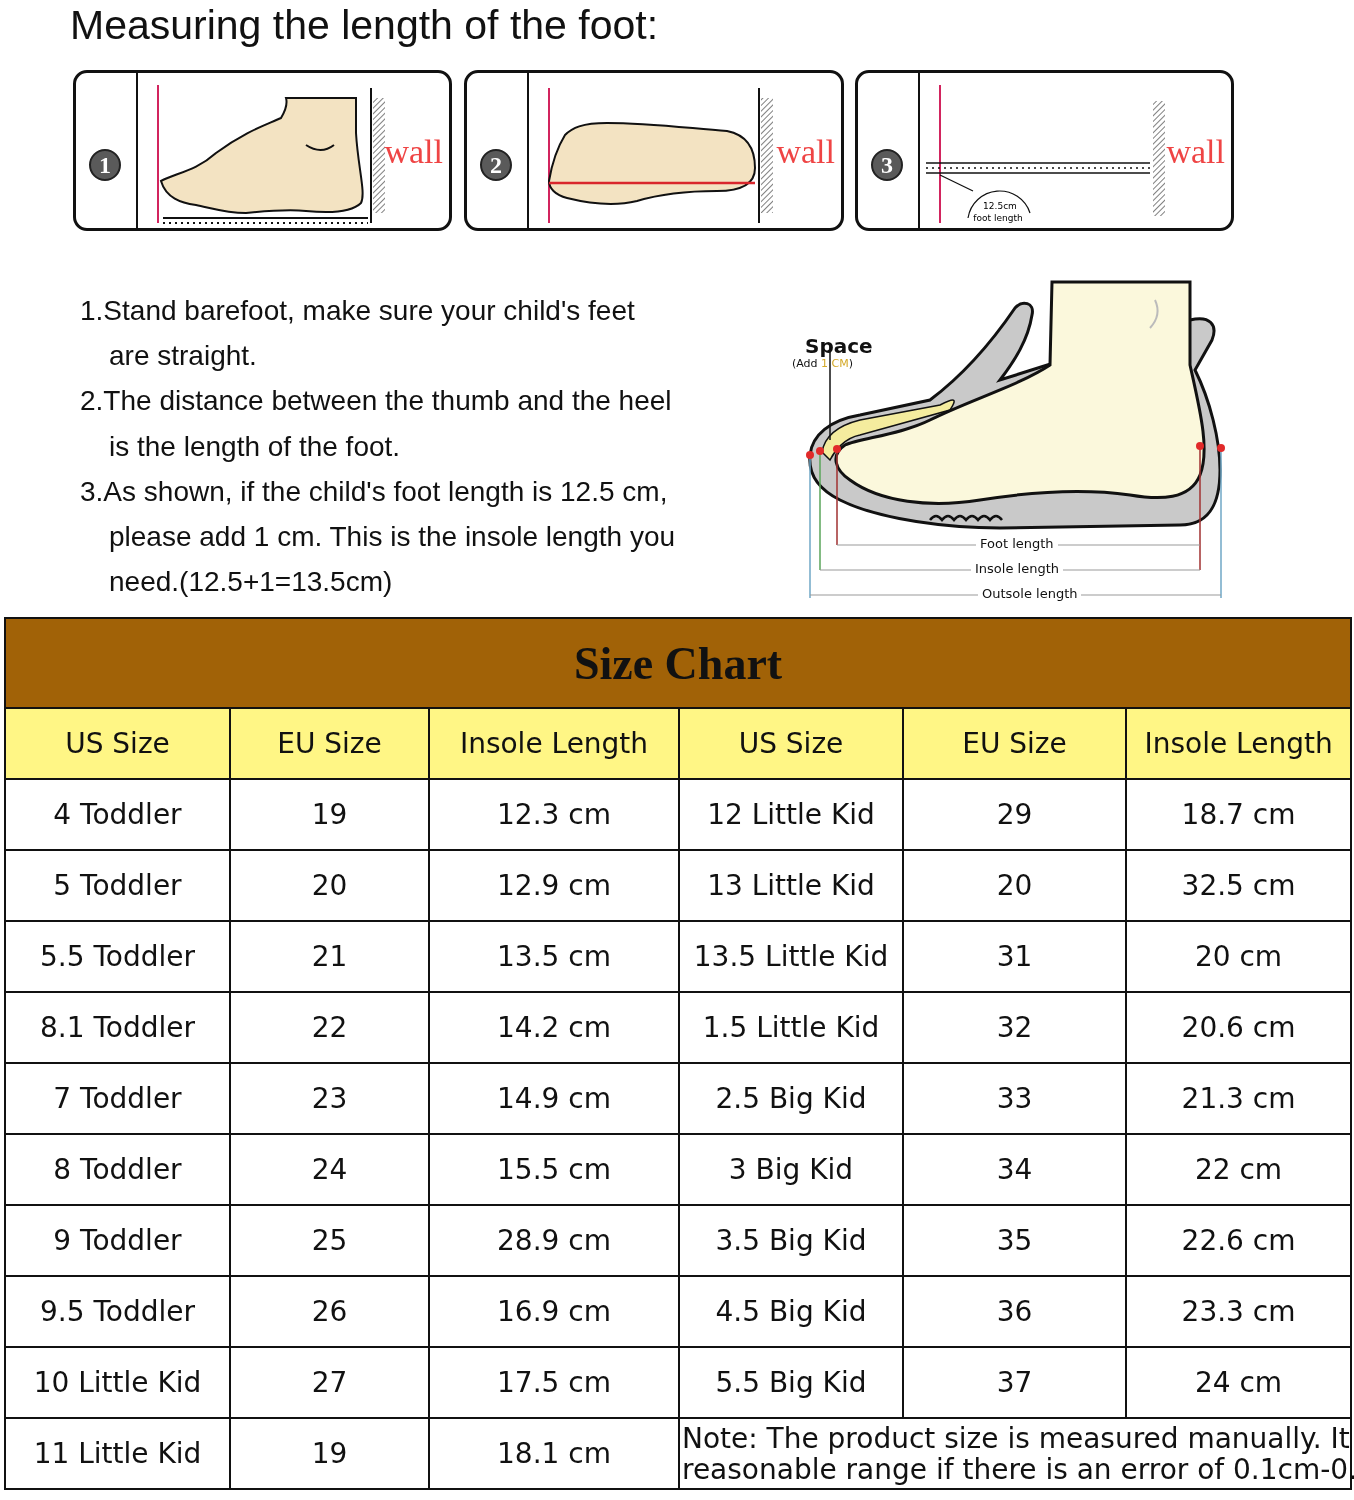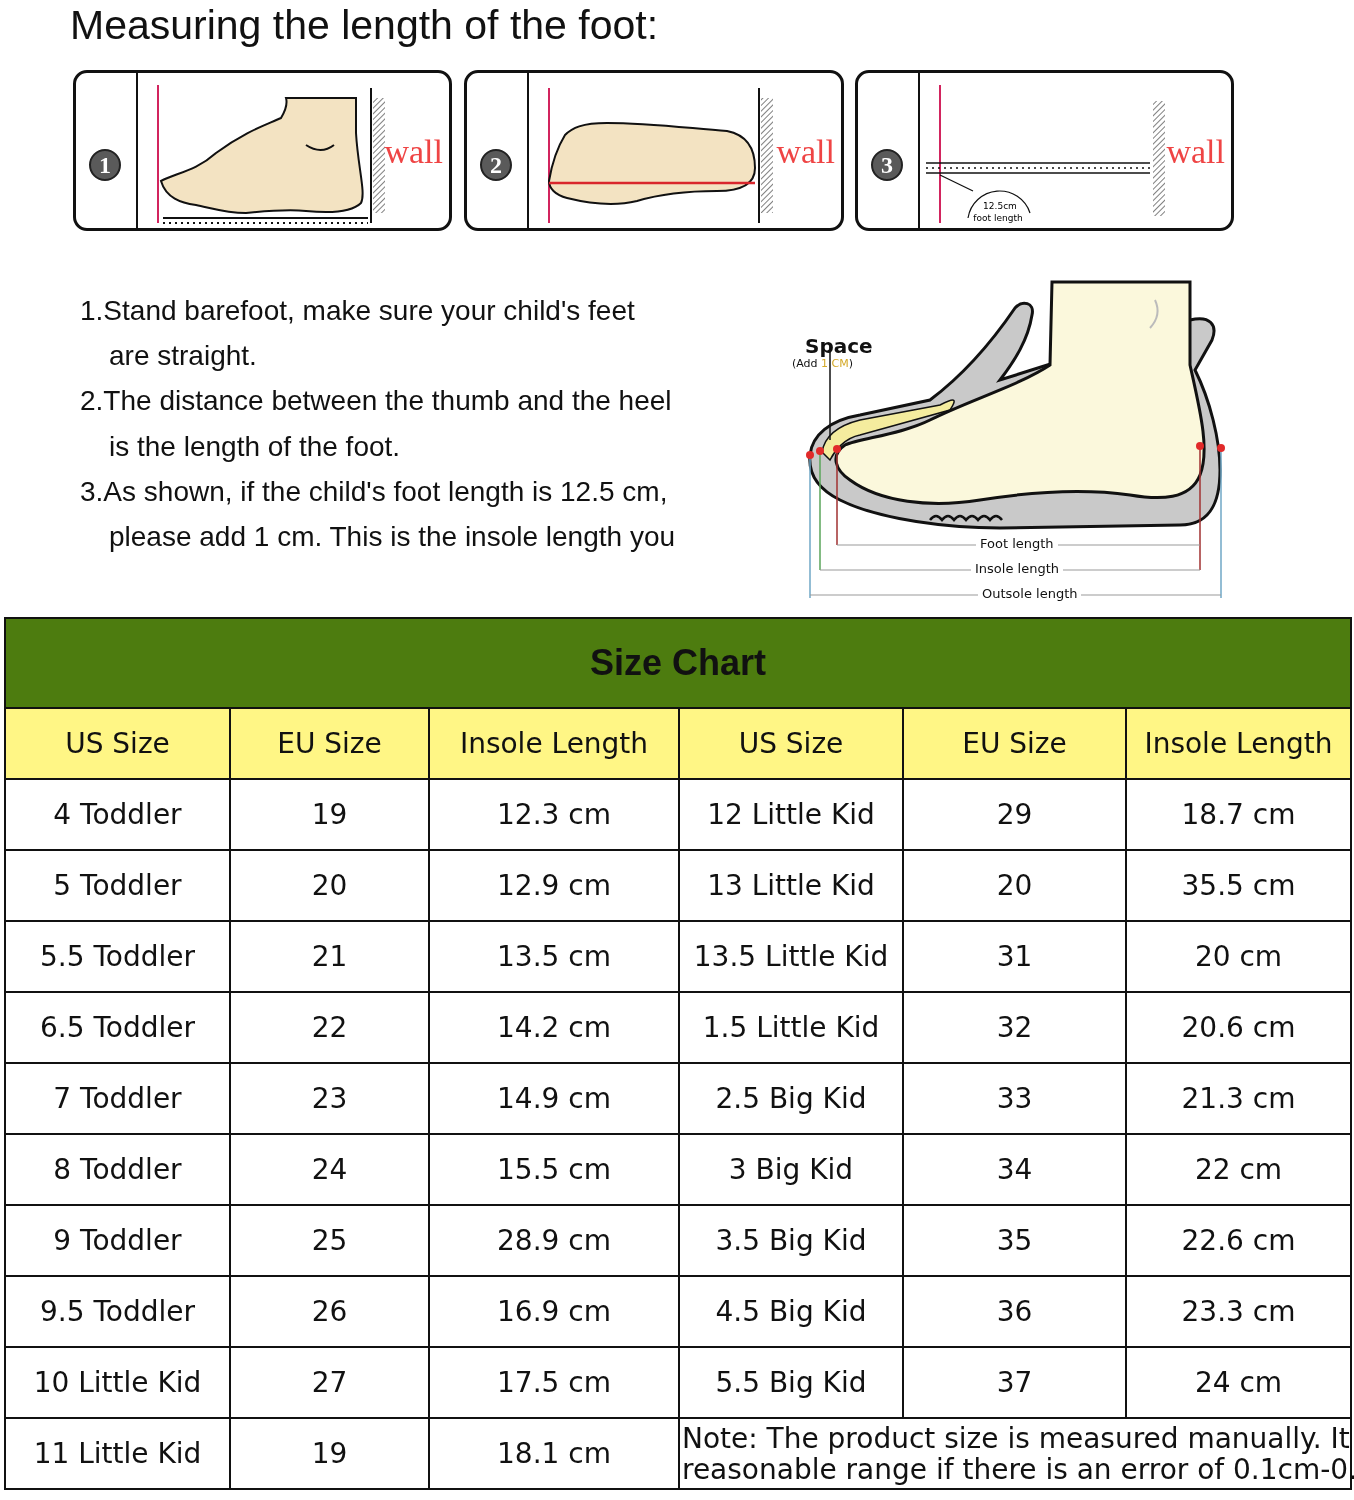--- a/index.html
+++ b/index.html
@@ -17,21 +17,21 @@
   .instructions .indent { padding-left: 29px; }
 
   .shoe-diagram { position: absolute; left: 800px; top: 270px; width: 440px; height: 340px; }
   .shoe-diagram .space-label { position: absolute; left: 5px; top: 64px; font-size: 20px; font-weight: bold; font-family: "DejaVu Sans", sans-serif; }
   .shoe-diagram .space-sub { position: absolute; left: -8px; top: 87px; font-size: 11px; font-family: "DejaVu Sans", sans-serif; }
   .shoe-diagram .space-sub .accent { color: #d4a929; }
   .shoe-diagram .len-label { position: absolute; font-size: 13px; font-family: "DejaVu Sans", sans-serif; background: #fff; padding: 0 4px; }
 
   .size-chart { position: absolute; left: 4px; top: 617px; width: 1346px; border-collapse: collapse; table-layout: fixed; }
   .size-chart td, .size-chart th { border: 2.5px solid #111; text-align: center; font-family: "DejaVu Sans", sans-serif; font-weight: normal; color: #111; padding: 0; }
-  .size-chart .chart-title { background: #4d7c0f; height: 88px; font-size: 36px; font-weight: bold; font-family: Liberation Sans, sans-serif; }
+  .size-chart .chart-title { background: #a16207; height: 88px; font-size: 46px; font-weight: bold; font-family: Liberation Serif, serif; }
   .size-chart .hdr th { background: #fff685; height: 69px; font-size: 28px; }
   .size-chart .row td { height: 69px; font-size: 28px; background: #fff; }
   .size-chart .note { font-size: 24px; line-height: 31px; text-align: left; padding-left: 2px; white-space: nowrap; }
 </style>
 </head>
 <body>
 
 <div class="title">Measuring the length of the foot:</div>
 
 <div class="step-panel" style="left:73px; width:379px;">
@@ -97,20 +97,21 @@
   <div class="wall-label">wall</div>
 </div>
 
 <div class="instructions">
   <div class="line">1.Stand barefoot, make sure your child's feet</div>
   <div class="line indent">are straight.</div>
   <div class="line">2.The distance between the thumb and the heel</div>
   <div class="line indent">is the length of the foot.</div>
   <div class="line">3.As shown, if the child's foot length is 12.5 cm,</div>
   <div class="line indent">please add 1 cm. This is the insole length you</div>
+  <div class="line indent">need.(12.5+1=13.5cm)</div>
 </div>
 
 <div class="shoe-diagram">
   <svg width="440" height="340" viewBox="0 0 440 340" style="position:absolute;left:0;top:0;">
 
     <path d="M10 185 C12 165, 30 150, 60 145 L130 130 C170 100, 200 60, 215 38 C222 30, 235 32, 232 45 C228 70, 215 90, 200 110 L390 50 C410 45, 418 55, 412 70 L395 100 C410 130, 420 170, 420 200 C420 240, 405 255, 380 255 L200 258 C150 258, 80 250, 40 230 C20 220, 8 205, 10 185 Z" fill="#c9c9c9" stroke="#111" stroke-width="3"></path>
 
     <path d="M22 182 C25 165, 40 155, 60 150 L140 135 C150 130, 160 125, 150 140 L60 165 C45 168, 35 180, 30 190 Z" fill="#f4ec9e" stroke="#111" stroke-width="1.5"></path>
 
     <path d="M252 12 L390 12 L390 95 C400 140, 410 180, 400 205 C390 230, 360 230, 330 225 C280 218, 230 222, 180 230 C130 238, 80 232, 50 210 C35 200, 30 185, 45 175 C60 168, 100 165, 130 150 C170 130, 220 115, 250 95 Z" fill="#fbf8dc" stroke="#111" stroke-width="3"></path>
@@ -168,32 +169,32 @@
     <td>12 Little Kid</td>
     <td>29</td>
     <td>18.7 cm</td>
   </tr>
   <tr class="row">
     <td>5 Toddler</td>
     <td>20</td>
     <td>12.9 cm</td>
     <td>13 Little Kid</td>
     <td>20</td>
-    <td>35.5 cm</td>
+    <td>32.5 cm</td>
   </tr>
   <tr class="row">
     <td>5.5 Toddler</td>
     <td>21</td>
     <td>13.5 cm</td>
     <td>13.5 Little Kid</td>
     <td>31</td>
     <td>20 cm</td>
   </tr>
   <tr class="row">
-    <td>6.5 Toddler</td>
+    <td>8.1 Toddler</td>
     <td>22</td>
     <td>14.2 cm</td>
     <td>1.5 Little Kid</td>
     <td>32</td>
     <td>20.6 cm</td>
   </tr>
   <tr class="row">
     <td>7 Toddler</td>
     <td>23</td>
     <td>14.9 cm</td>

